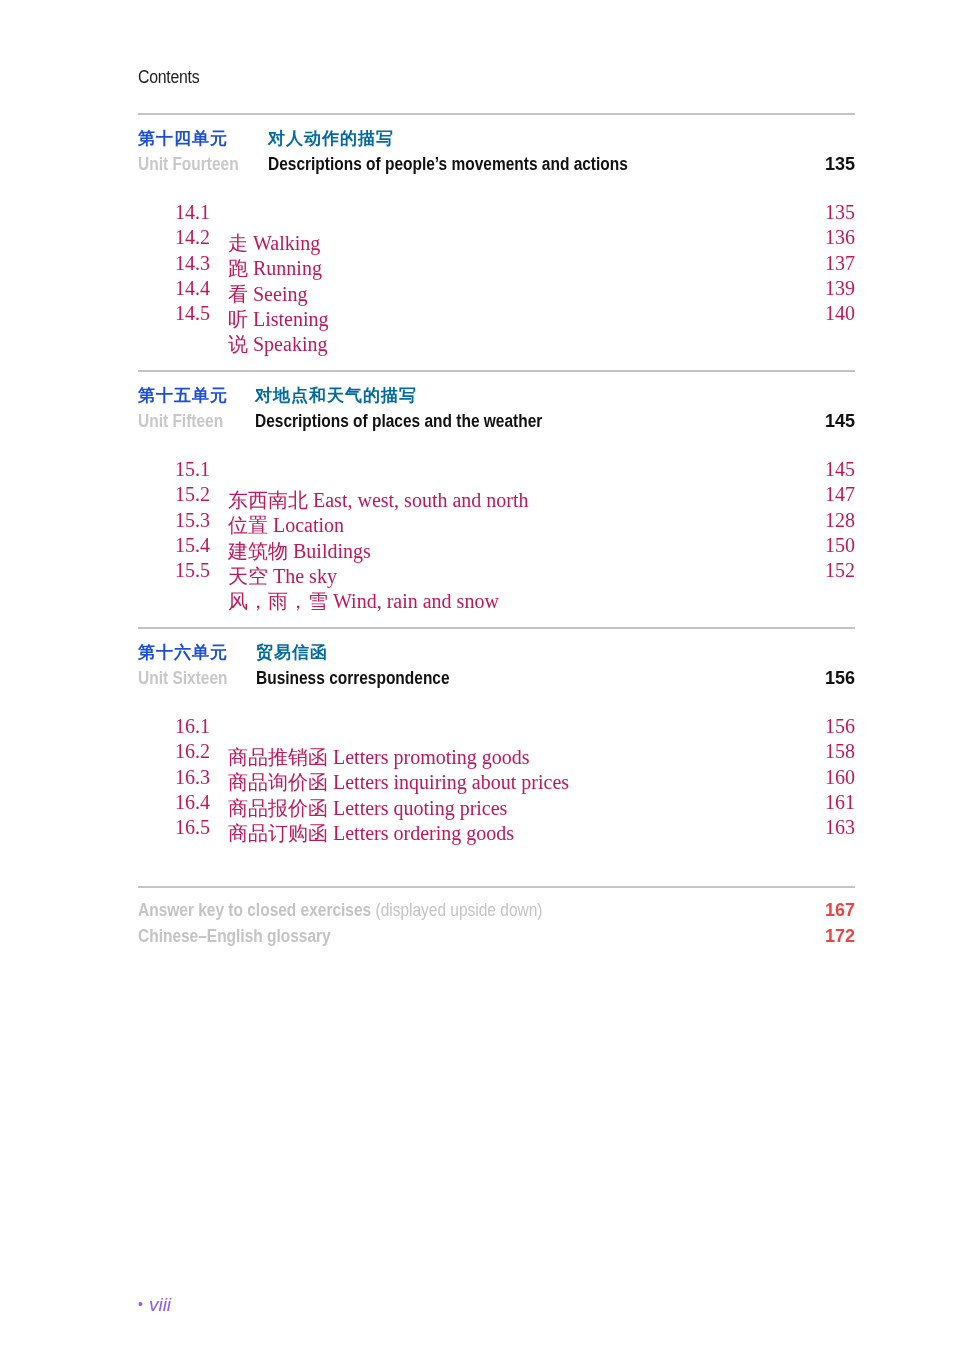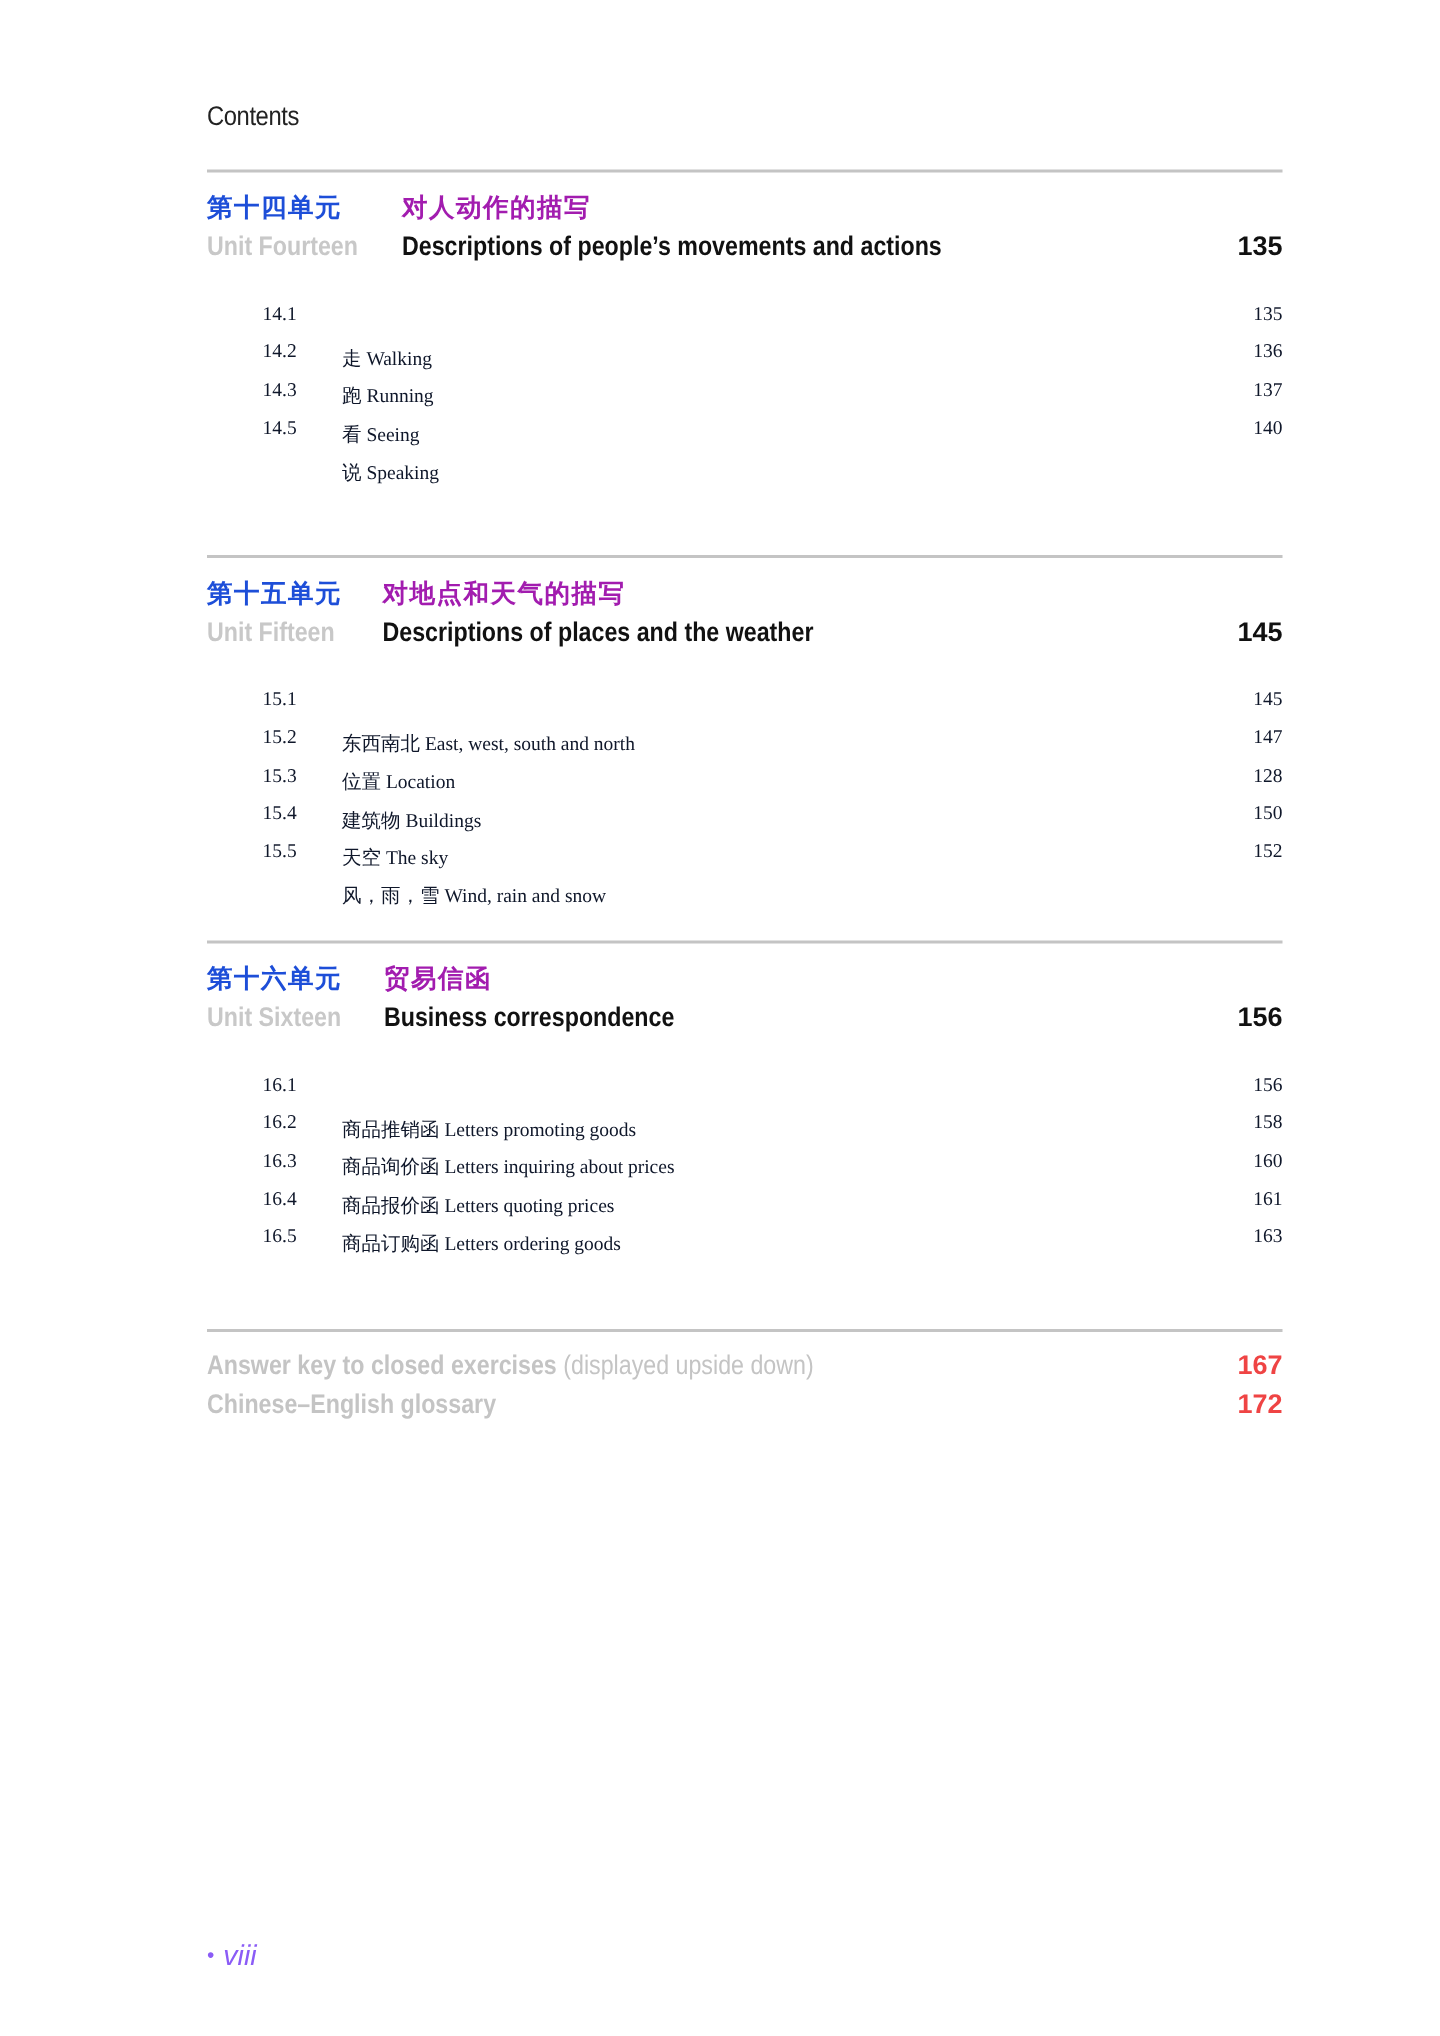--- a/index.html
+++ b/index.html
@@ -21,37 +21,37 @@
     }
     .en-label {
       position: absolute; left: 0; top: 27px;
       font-family: "Liberation Sans", sans-serif; font-weight: bold;
       font-size: 18px; color: #c8c8c8; white-space: nowrap;
       transform: scaleX(0.86); transform-origin: left top;
     }
     .cn-title {
       position: absolute; top: 0;
       font-family: "DejaVu Sans", sans-serif; font-weight: bold;
-      font-size: 17px; color: #a21caf; letter-spacing: 1px;
+      font-size: 17px; color: #0369a1; letter-spacing: 1px;
     }
     .en-title {
       position: absolute; top: 27px;
       font-family: "Liberation Sans", sans-serif; font-weight: bold;
       font-size: 18px; color: #111; white-space: nowrap;
       transform: scaleX(0.86); transform-origin: left top;
     }
     .unit-page {
       position: absolute; right: 0; top: 27px;
       font-family: "Liberation Sans", sans-serif; font-weight: bold;
       font-size: 18px; color: #111;
     }
     .sections { position: absolute; left: 0; top: 88px; width: 717px; }
     .sec {
       position: relative; height: 25.3px; width: 717px;
-      font-family: "Liberation Serif", serif; font-size: 13px; color: #0f172a;
+      font-family: "Liberation Serif", serif; font-size: 20px; color: #be185d;
     }
     .sec-num { position: absolute; left: 37px; top: 0; }
     .sec-title { position: absolute; left: 90px; top: 0; white-space: nowrap; margin-top: 29px; }
     .sec-page { position: absolute; right: 0; top: 0; }
     .back { position: absolute; left: 138px; top: 872px; width: 717px; }
     .back-row {
       position: relative; height: 25.5px; width: 717px; text-decoration: underline;
     }
     .back-title {
       position: absolute; left: 0; top: 14px; white-space: nowrap;
@@ -98,20 +98,25 @@
         <span class="sec-num">14.2</span>
         <span class="sec-title">跑 Running</span>
         <span class="sec-page">136</span>
       </div>
       <div class="sec">
         <span class="sec-num">14.3</span>
         <span class="sec-title">看 Seeing</span>
         <span class="sec-page">137</span>
       </div>
       <div class="sec">
+        <span class="sec-num">14.4</span>
+        <span class="sec-title">听 Listening</span>
+        <span class="sec-page">139</span>
+      </div>
+      <div class="sec">
         <span class="sec-num">14.5</span>
         <span class="sec-title">说 Speaking</span>
         <span class="sec-page">140</span>
       </div>
     </div>
   </div>
 
   <div class="unit" style="top:356px;">
     <div class="divider"></div>
     <div class="unit-head">

